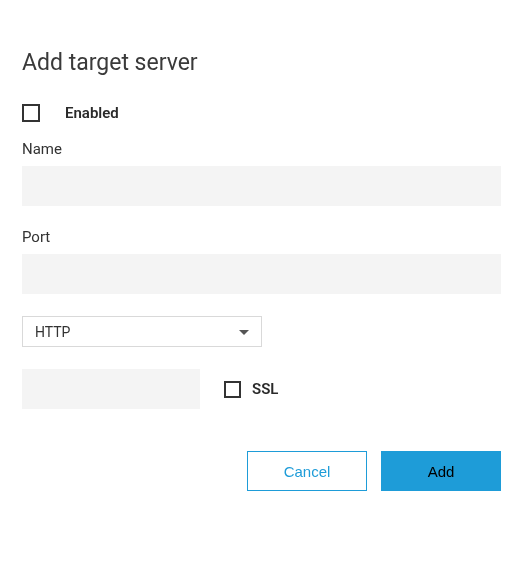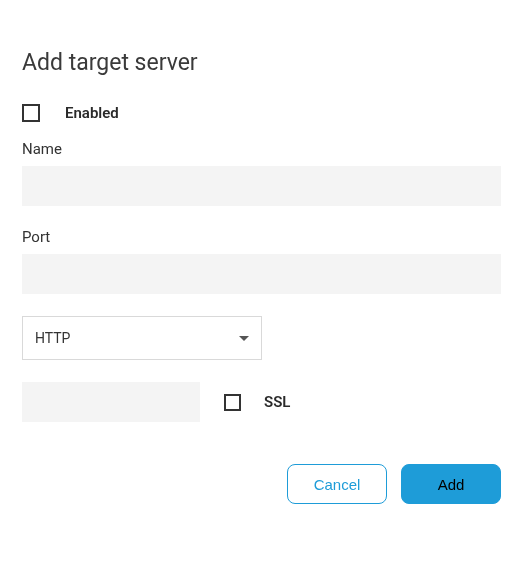--- a/index.html
+++ b/index.html
@@ -55,21 +55,21 @@
       height: 40px;
       border: none;
       background: #f4f4f4;
       font-size: 14px;
       padding: 0 10px;
       outline: none;
     }
     .select-wrapper {
       position: relative;
       width: 240px;
-      height: 44px;
+      height: 31px;
       border: 1px solid #d9d9d9;
       background: #fff;
       display: flex;
       align-items: center;
       padding: 0 12px;
       cursor: pointer;
     }
     .select-value {
       font-size: 14px;
       color: #333;
@@ -89,42 +89,42 @@
       height: 40px;
       border: none;
       background: #f4f4f4;
       font-size: 14px;
       padding: 0 10px;
       outline: none;
     }
     .ssl-checkbox-row {
       display: flex;
       align-items: center;
-      gap: 23px;
+      gap: 11px;
     }
     .ssl-checkbox-box {
       width: 17px;
       height: 17px;
       border: 2px solid #333;
       background: #fff;
       display: inline-block;
       cursor: pointer;
     }
     .button-row {
       display: flex;
       justify-content: flex-end;
       gap: 14px;
       margin-top: 42px;
     }
     .btn {
-      width: 100px;
+      width: 120px;
       height: 40px;
       font-size: 15px;
       font-weight: 500;
-      border-radius: 8px;
+      border-radius: 0;
       cursor: pointer;
       display: flex;
       align-items: center;
       justify-content: center;
     }
     .btn-cancel {
       background: #fff;
       border: 1px solid #1e9cd8;
       color: #1e9cd8;
     }

